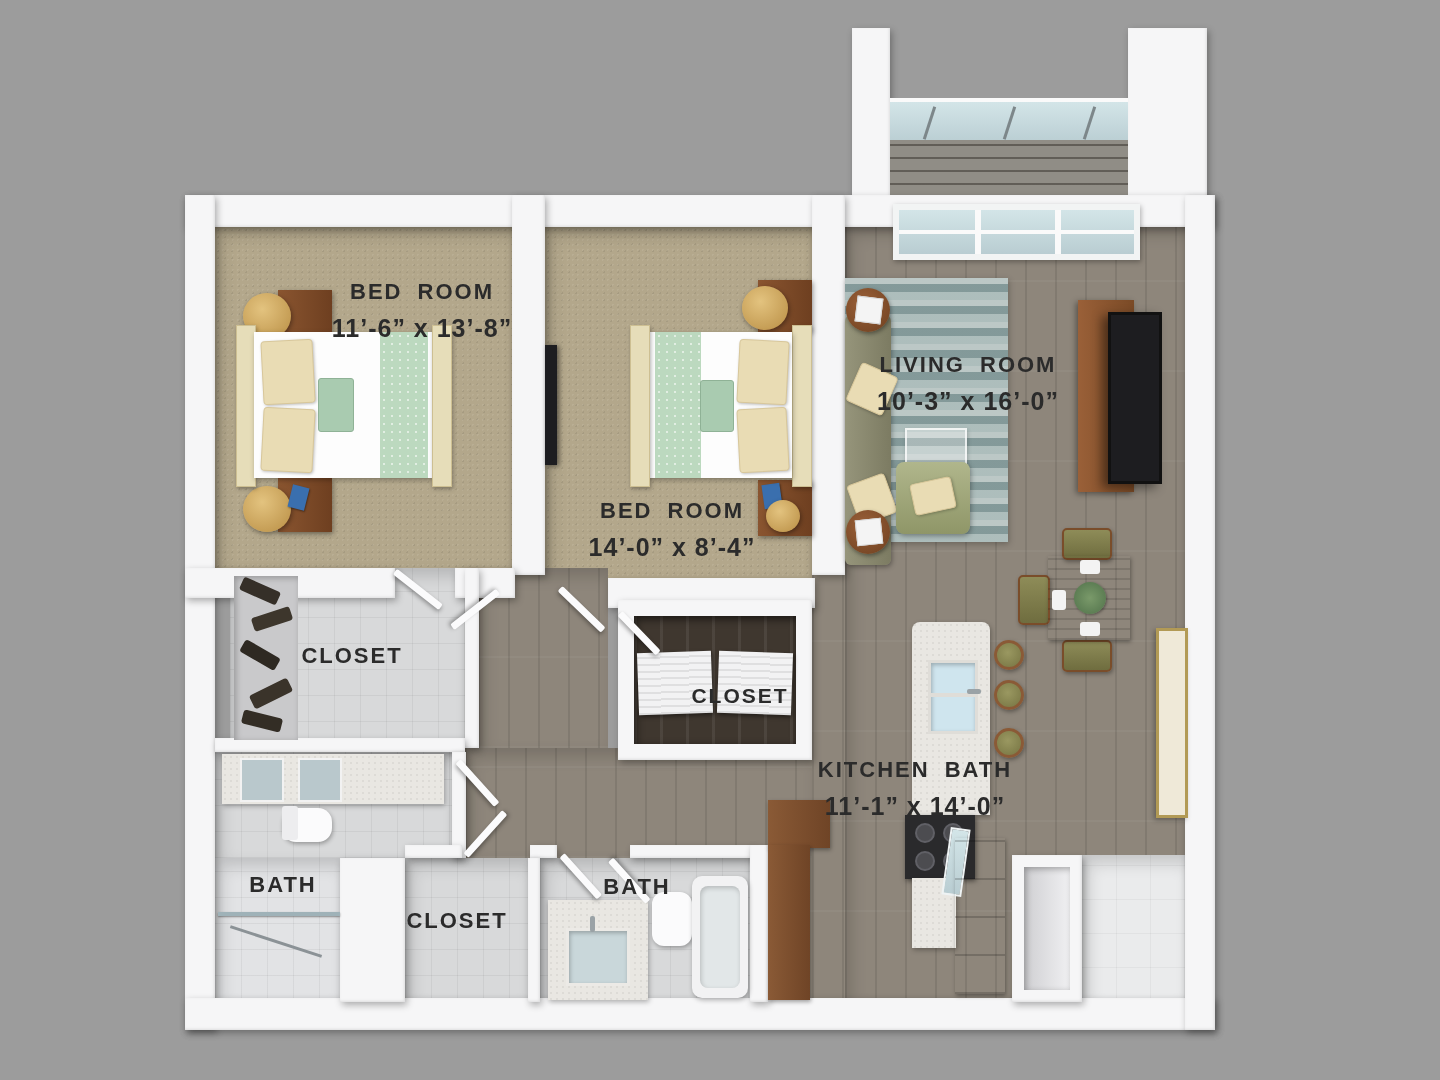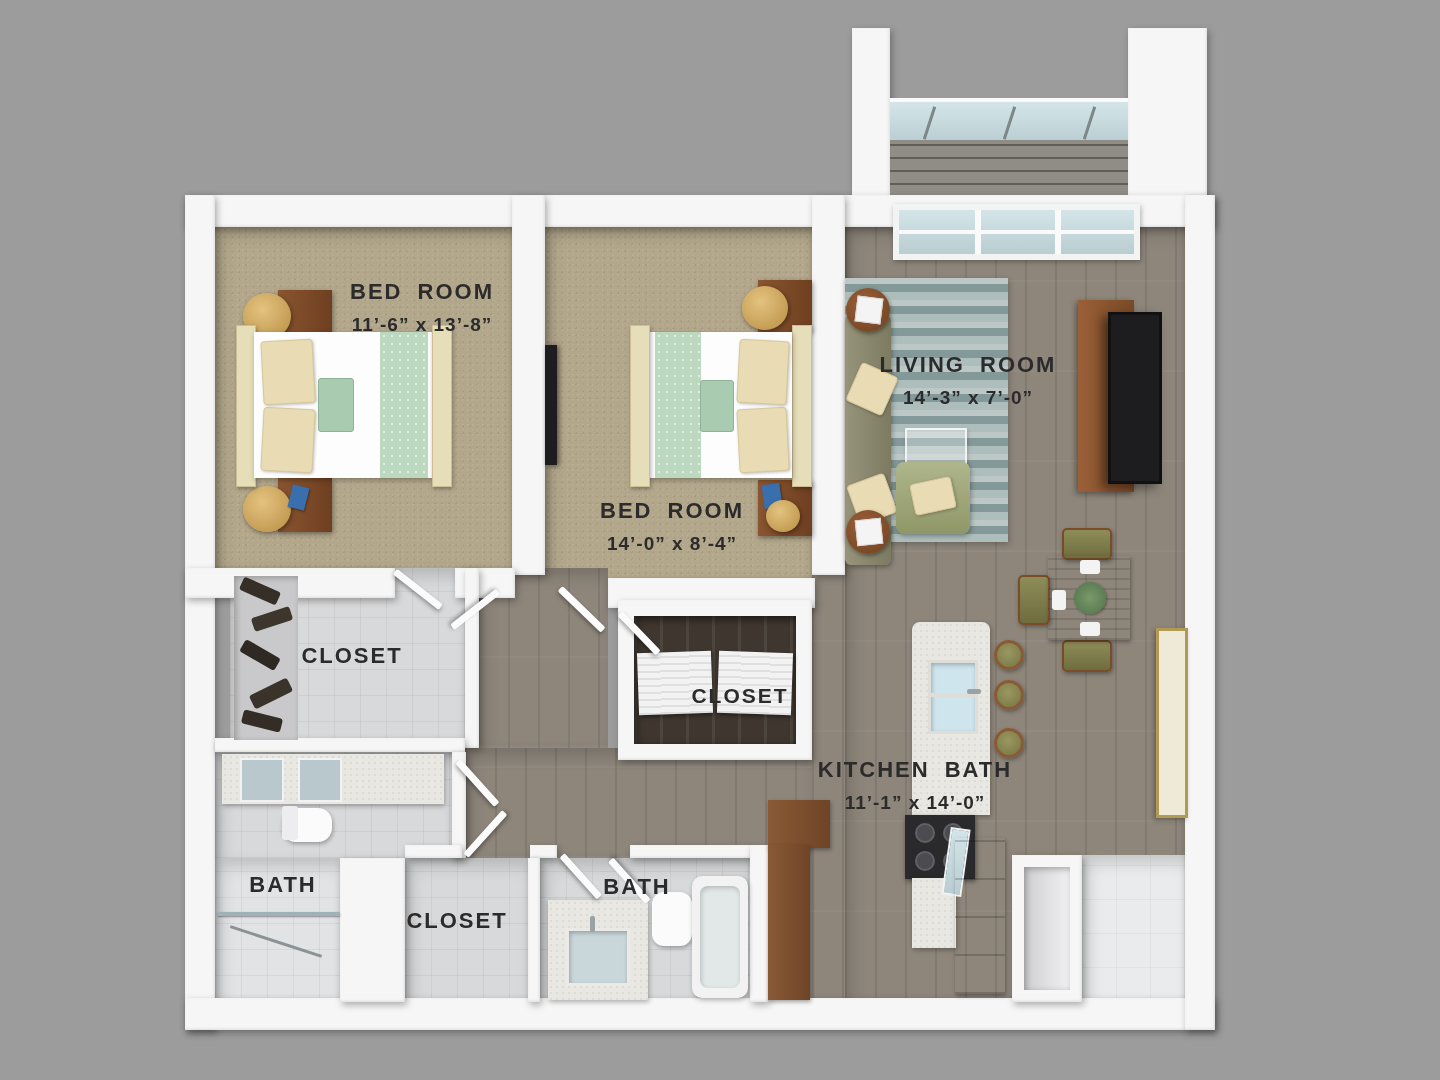--- a/index.html
+++ b/index.html
@@ -16,21 +16,21 @@
   .floor-entry{background-color:#eaebec;background-image:repeating-linear-gradient(0deg, rgba(0,0,0,.04) 0 1px, transparent 1px 34px),repeating-linear-gradient(90deg, rgba(0,0,0,.04) 0 1px, transparent 1px 34px);}
   .deck{position:absolute;background:#908d86;background-image:repeating-linear-gradient(0deg, rgba(40,35,30,.45) 0 2px, transparent 2px 13px);}
   .glass{position:absolute;background:linear-gradient(180deg,#d3e5e8,#b9cdd2);}
   
   .wooddark{background:linear-gradient(90deg,#8a5a36,#6f4426);box-shadow:1px 2px 4px rgba(0,0,0,.35);}
   .marble{background:#e9e7e2;background-image:radial-gradient(rgba(0,0,0,.05) 1px,transparent 1px);background-size:6px 6px;box-shadow:1px 2px 5px rgba(0,0,0,.3);}
   .door{position:absolute;height:7px;background:#fbfbfc;box-shadow:1px 2px 4px rgba(0,0,0,.35);border-radius:2px;transform-origin:left center;}
   
   .room-label{position:absolute;transform:translateX(-50%);text-align:center;z-index:6;white-space:nowrap;}
   .room-name{font-weight:bold;font-size:22px;color:#2b2b2b;letter-spacing:2px;word-spacing:7px;}
-  .room-dims{font-weight:bold;font-size:19px;color:#2b2b2b;letter-spacing:1px;margin-top:9px;}
+  .room-dims{font-weight:bold;font-size:25px;color:#2b2b2b;letter-spacing:1px;margin-top:9px;}
   .watermark{position:absolute;left:16px;top:1008px;font-size:50px;color:#ececec;letter-spacing:1px;text-shadow:2px 3px 3px rgba(70,70,70,.6);z-index:9;}
   .pillow{position:absolute;background:#e9dcb4;border:1px solid #d8c79a;border-radius:4px;box-shadow:1px 1px 3px rgba(0,0,0,.25);}
   .runner{position:absolute;background-color:#bcd9bf;background-image:radial-gradient(rgba(255,255,255,.55) 1.5px, transparent 1.5px);background-size:8px 8px;}
   .headboard{position:absolute;background:#e6ddb9;border:1px solid #cdbf92;box-shadow:1px 2px 4px rgba(0,0,0,.3);}
   .nightstand{position:absolute;background:linear-gradient(90deg,#8a5530,#6e3f20);box-shadow:1px 2px 5px rgba(0,0,0,.4);}
   .lamp{position:absolute;border-radius:50%;background:radial-gradient(circle at 40% 35%,#e3c37f,#b98e44);box-shadow:1px 2px 5px rgba(0,0,0,.4);}
   .stool{position:absolute;border-radius:50%;background:radial-gradient(circle at 45% 40%,#9a9861,#767442);border:3px solid #8a5a36;box-shadow:1px 2px 4px rgba(0,0,0,.35);}
   .chair{position:absolute;background:linear-gradient(180deg,#8e8c58,#6f6d3f);border:2px solid #7a4d2a;border-radius:5px;box-shadow:1px 2px 4px rgba(0,0,0,.35);}
   .white-fix{position:absolute;background:#fdfdfd;box-shadow:1px 2px 5px rgba(0,0,0,.3);}
 </style>
@@ -205,21 +205,21 @@
   <div class="room-label" style="left:422px;top:279px;">
     <div class="room-name">BED ROOM</div>
     <div class="room-dims">11’-6” x 13’-8”</div>
   </div>
   <div class="room-label" style="left:672px;top:498px;">
     <div class="room-name">BED ROOM</div>
     <div class="room-dims">14’-0” x 8’-4”</div>
   </div>
   <div class="room-label" style="left:968px;top:352px;">
     <div class="room-name">LIVING ROOM</div>
-    <div class="room-dims">14’-3” x 7’-0”</div>
+    <div class="room-dims">10’-3” x 16’-0”</div>
   </div>
   <div class="room-label" style="left:915px;top:757px;">
     <div class="room-name">KITCHEN BATH</div>
     <div class="room-dims">11’-1” x 14’-0”</div>
   </div>
   <div class="room-label" style="left:740px;top:684px;">
     <div class="room-name" style="font-size:21px;">CLOSET</div>
   </div>
   <div class="room-label" style="left:352px;top:643px;">
     <div class="room-name">CLOSET</div>

